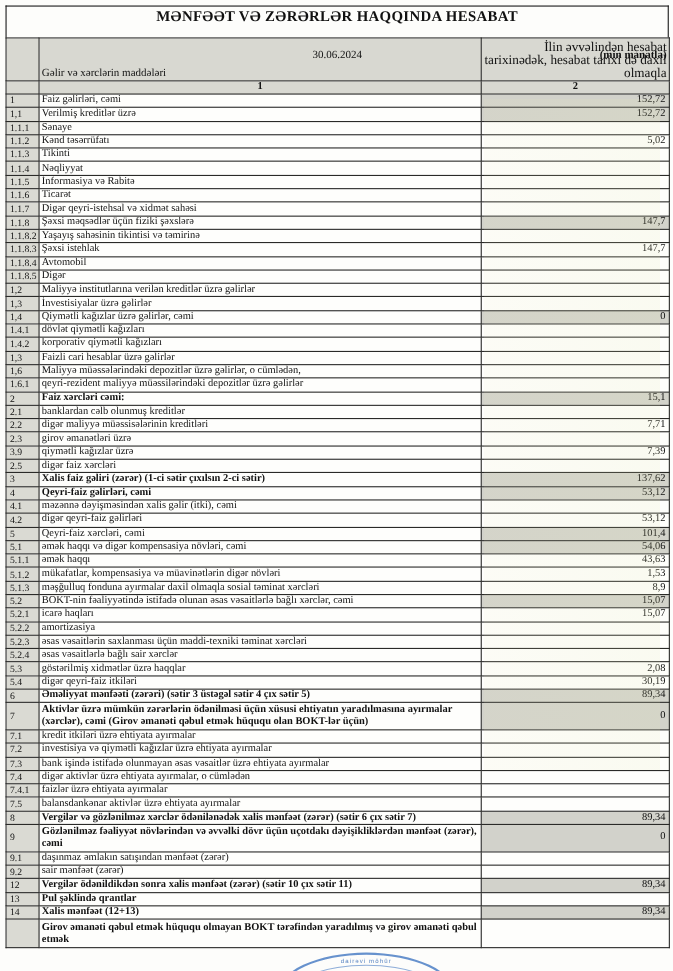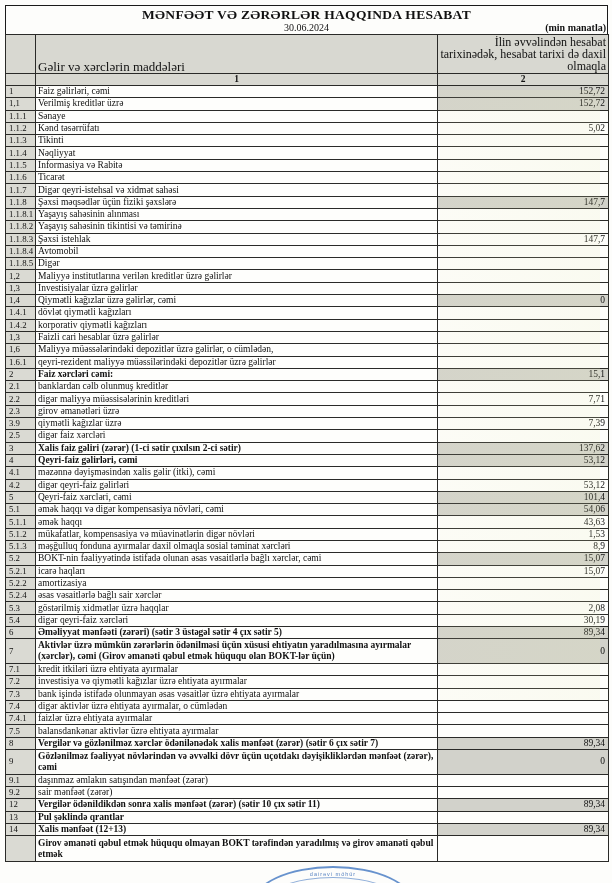--- a/index.html
+++ b/index.html
@@ -24,21 +24,21 @@
   .doc-title{
     text-align:center;
     font-weight:bold;
     font-size:13.5px;
     letter-spacing:.3px;
     padding-top:2px;
     line-height:14px;
   }
   .doc-sub{
     position:relative;
-    height:12px;line-height:11px;
+    height:12px;line-height:11px;margin-top:23px;
   }
   .doc-date{
     text-align:center;font-size:10px;
   }
   .unit-note{
     position:absolute;right:1px;top:0;
     font-size:10px;
     font-weight:bold;
   }
   
@@ -53,21 +53,21 @@
   td,th{
     border:1px solid #2a2a28;
     padding:0 2px;
     font-size:9.5px;
     line-height:11px;
     overflow:hidden;
     vertical-align:middle;
     font-weight:normal;
   }
   tr.hdr td{background:#d8d8d1;}
-  td.items-hdr{vertical-align:bottom;padding-bottom:1px;font-size:13px;}
+  td.items-hdr{vertical-align:bottom;padding-bottom:1px;font-size:10px;}
   td.val-hdr{text-align:right;font-size:12px;line-height:12px;}
   tr.subhdr{height:12px;}
   tr.subhdr td{background:#d8d8d1;text-align:center;font-weight:bold;font-size:9.5px;}
   tbody tr{height:12.3px;}
   tbody tr.tall{height:24.6px;}
   tbody tr.cut{height:26px;}
   td.num{
     background:#dadad3;
     font-size:8.8px;
     padding-left:3px;
@@ -183,25 +183,20 @@
             <td class="num">1.1.7</td>
             <td class="label">Digər qeyri-istehsal və xidmət sahəsi</td>
             <td class="val"></td>
           </tr>
           <tr>
             <td class="num">1.1.8</td>
             <td class="label">Şəxsi məqsədlər üçün fiziki şəxslərə</td>
             <td class="val shade">147,7</td>
           </tr>
           <tr>
-            <td class="num">1.1.8.1</td>
-            <td class="label">Yaşayış sahəsinin alınması</td>
-            <td class="val"></td>
-          </tr>
-          <tr>
             <td class="num">1.1.8.2</td>
             <td class="label">Yaşayış sahəsinin tikintisi və təmirinə</td>
             <td class="val"></td>
           </tr>
           <tr>
             <td class="num">1.1.8.3</td>
             <td class="label">Şəxsi istehlak</td>
             <td class="val">147,7</td>
           </tr>
           <tr>
@@ -338,32 +333,37 @@
             <td class="num">5.2.1</td>
             <td class="label">icarə haqları</td>
             <td class="val">15,07</td>
           </tr>
           <tr>
             <td class="num">5.2.2</td>
             <td class="label">amortizasiya</td>
             <td class="val"></td>
           </tr>
           <tr>
+            <td class="num">5.2.3</td>
+            <td class="label">əsas vəsaitlərin saxlanması üçün maddi-texniki təminat xərcləri</td>
+            <td class="val"></td>
+          </tr>
+          <tr>
             <td class="num">5.2.4</td>
             <td class="label">əsas vəsaitlərlə bağlı sair xərclər</td>
             <td class="val"></td>
           </tr>
           <tr>
             <td class="num">5.3</td>
             <td class="label">göstərilmiş xidmətlər üzrə haqqlar</td>
             <td class="val">2,08</td>
           </tr>
           <tr>
             <td class="num">5.4</td>
-            <td class="label">digər qeyri-faiz xərcləri</td>
+            <td class="label">digər qeyri-faiz itkiləri</td>
             <td class="val">30,19</td>
           </tr>
           <tr>
             <td class="num">6</td>
             <td class="label b">Əməliyyat mənfəəti (zərəri) (sətir 3 üstəgəl sətir 4 çıx sətir 5)</td>
             <td class="val shade">89,34</td>
           </tr>
           <tr class="tall">
             <td class="num">7</td>
             <td class="label b">Aktivlər üzrə mümkün zərərlərin ödənilməsi üçün xüsusi ehtiyatın yaradılmasına ayırmalar (xərclər), cəmi (Girov əmanəti qəbul etmək hüququ olan BOKT-lər üçün)</td>

